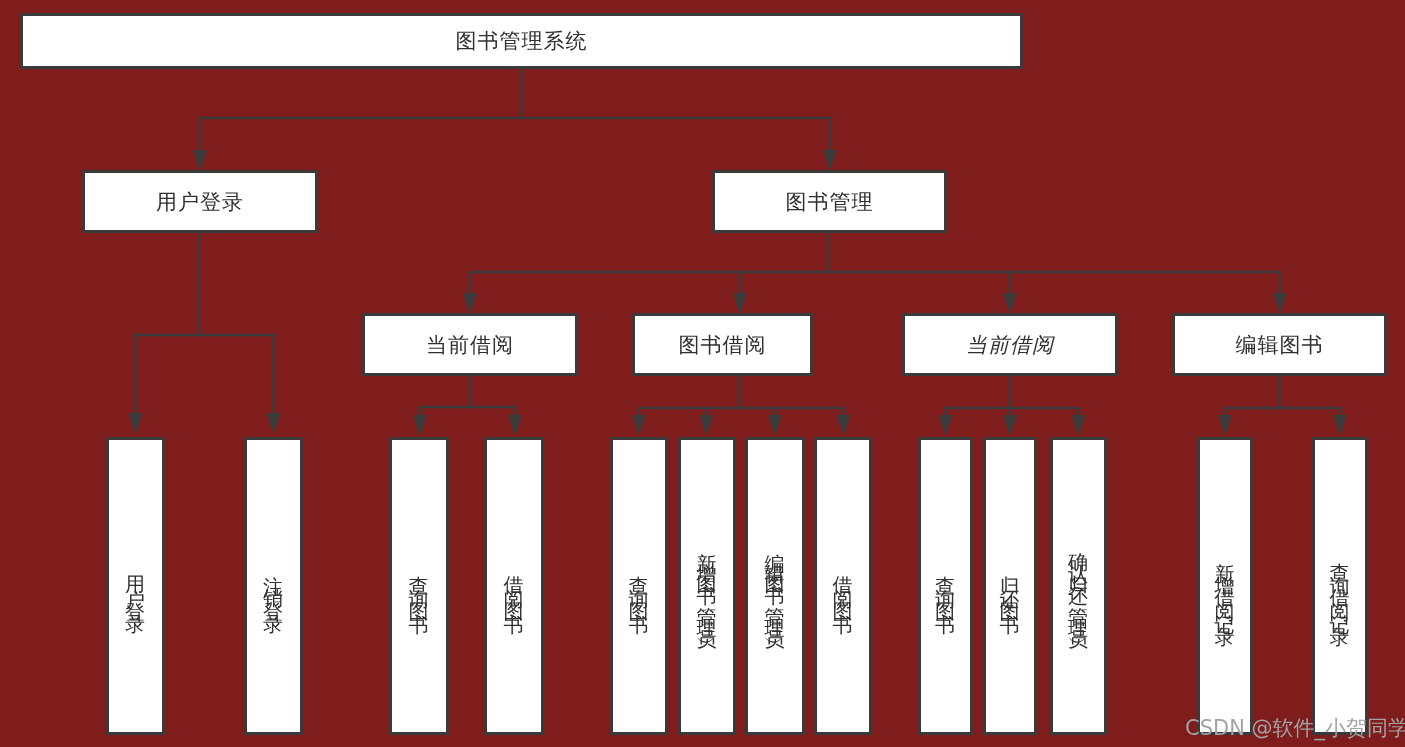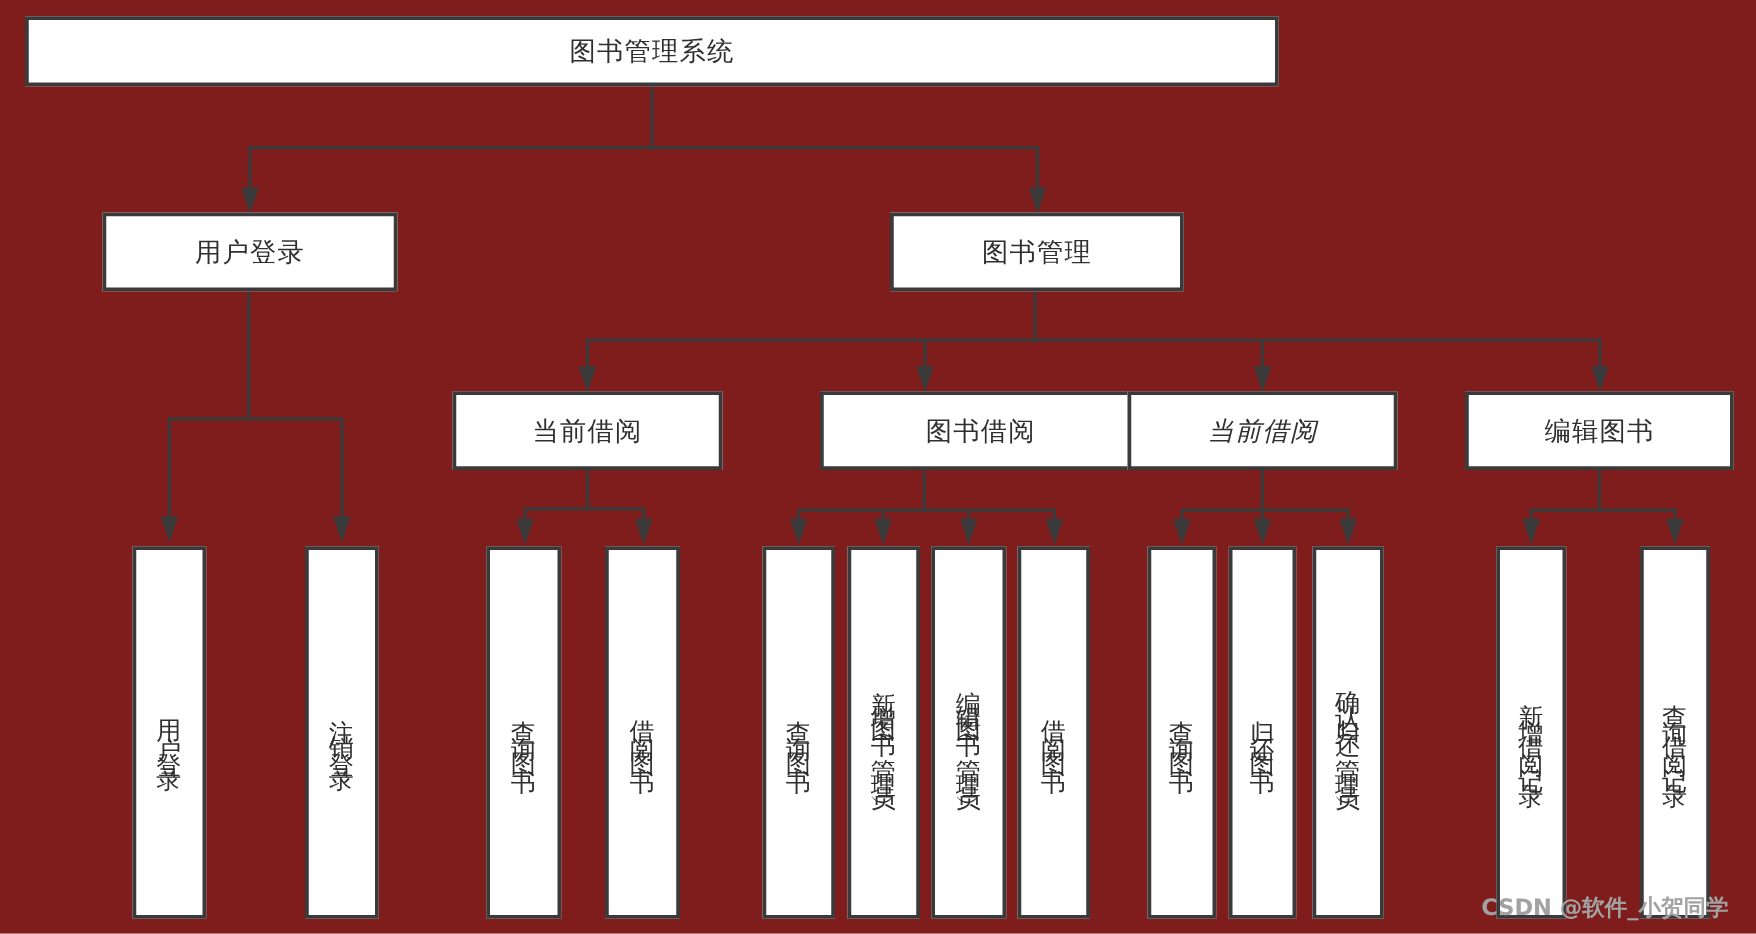--- a/index.html
+++ b/index.html
@@ -42,25 +42,24 @@
     letter-spacing: 13px;
     line-height: 1;
     white-space: nowrap;
   }
   .node-v .vtext.long { letter-spacing: 11px; }
   #watermark {
     position: absolute;
     left: 1185px;
     top: 714px;
     width: 215px;
-    font-size: 18px;
+    font-size: 21px;
     color: #a2a2a2;
     white-space: nowrap;
     z-index: 3;
-    font-weight: bold;
   }
 </style>
 </head>
 <body>
 
 <div id="canvas">
 
   <svg id="wires" width="1405" height="747" viewBox="0 0 1405 747" aria-hidden="true">
     <g stroke="#3a3a3a" stroke-width="2.6" fill="none">
 
@@ -141,21 +140,21 @@
   <div class="node-h" style="left:82px; top:170px; width:236px; height:63px;">
     <span>用户登录</span>
   </div>
   <div class="node-h" style="left:712px; top:170px; width:235px; height:63px;">
     <span>图书管理</span>
   </div>
 
   <div class="node-h" style="left:362px; top:313px; width:216px; height:63px;">
     <span>当前借阅</span>
   </div>
-  <div class="node-h" style="left:656px; top:313px; width:257px; height:63px;text-align:center;">
+  <div class="node-h" style="left:632px; top:313px; width:181px; height:63px;text-align:center;">
     <span>图书借阅</span>
   </div>
   <div class="node-h" style="left:902px; top:313px; width:216px; height:63px;font-style:italic;">
     <span>当前借阅</span>
   </div>
   <div class="node-h" style="left:1172px; top:313px; width:215px; height:63px;">
     <span>编辑图书</span>
   </div>
 
   <div class="node-v" style="left:106px; top:437px; width:59px; height:298px;">

